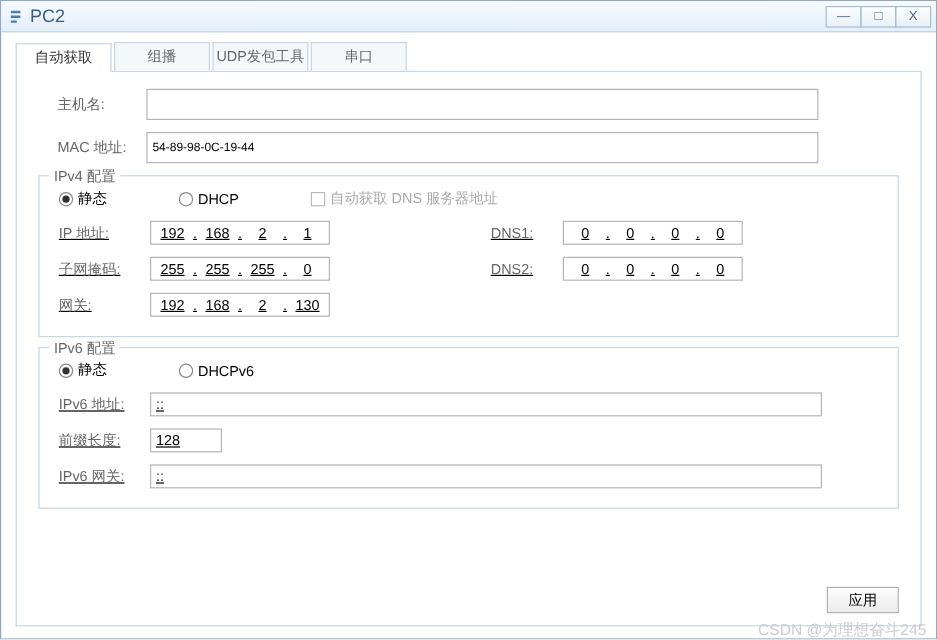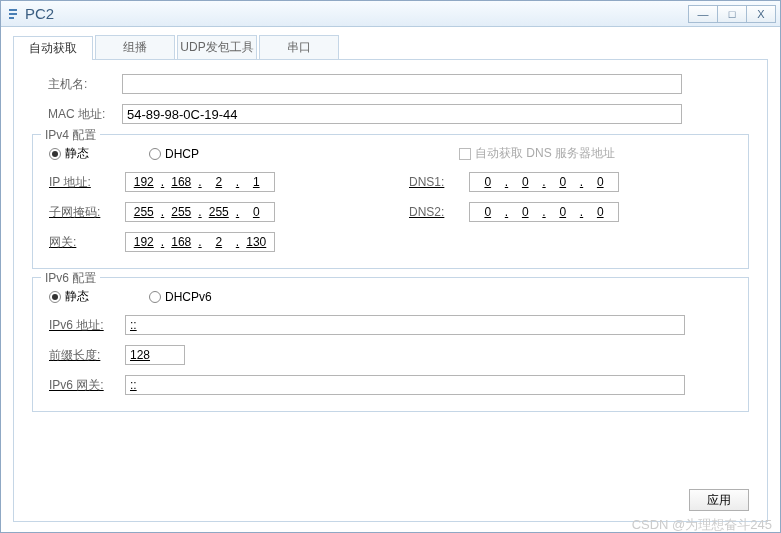--- a/index.html
+++ b/index.html
@@ -10,28 +10,28 @@
 .titlebar .title { color: #3b5e82; font-size: 15px; }
 .winbtns { margin-left: auto; display: flex; gap: 0; }
 .winbtn { width: 30px; height: 18px; border: 1px solid #a6bdd3; background: linear-gradient(#fdfeff,#e8f0f7); display: flex; align-items: center; justify-content: center; cursor: pointer; font-size: 11px; color: #4a6a8a; margin-left: -1px; }
 .content { padding: 8px 12px 8px 12px; }
 .tabs { display: flex; border-bottom: 1px solid #c5d6e6; }
 .tab { width: 80px; height: 24px; border: 1px solid #c5d6e6; border-bottom: none; margin-right: 2px; display: flex; align-items: center; justify-content: center; background: #f4f8fb; cursor: pointer; color: #666; }
 .tab.active { background: #fff; position: relative; top: 1px; color: #333; }
 .panel { border: 1px solid #c5d6e6; border-top: none; padding: 14px 18px 10px 18px; height: 462px; position: relative; }
 .row { display: flex; align-items: center; margin-bottom: 10px; }
 .lbl2 { width: 90px; color: #666; padding-left: 16px; }
-.input-long { width: 560px; height: 20px; border: 1px solid #b5b5b5; padding: 0 4px; font-size: 13px; }
+.input-long { width: 560px; height: 20px; border: 1px solid #b5b5b5; padding: 12px 4px; font-size: 10px; }
 .fieldset { border: 1px solid #c5d6e6; margin-top: 8px; padding: 10px 0 6px 0; position: relative; }
 .legend { position: absolute; top: -8px; left: 8px; background: #fff; padding: 0 4px; color: #666; }
 .radio-row { display: flex; align-items: center; padding-left: 16px; margin-bottom: 10px; }
 .radio { display: flex; align-items: center; margin-right: 60px; cursor: pointer; text-align: center; }
 .radio .dot { width: 12px; height: 12px; border: 1px solid #888; border-radius: 50%; margin-right: 4px; display: flex; align-items: center; justify-content: center; }
 .radio.sel .dot::after { content: ""; width: 6px; height: 6px; background: #333; border-radius: 50%; }
-.checkbox { display: flex; align-items: center; color: #aaa; margin-left: 200px; }
+.checkbox { display: flex; align-items: center; color: #aaa; }
 .checkbox .box { width: 12px; height: 12px; border: 1px solid #bbb; margin-right: 4px; }
 .cols { display: flex; }
 .col { flex: 0 0 360px; }
 .ip-row { display: flex; align-items: center; padding-left: 16px; margin-bottom: 10px; text-decoration: underline; }
 .ip-lbl { width: 76px; color: #666; }
 .dns-lbl { width: 60px; color: #666; }
 .ip-box { width: 150px; height: 20px; border: 1px solid #b5b5b5; display: flex; align-items: center; justify-content: flex-end; padding: 0 2px; background: #fff; }
 .ip-box span { flex: 1; text-align: center; }
 .ip-box .dot { flex: 0 0 6px; text-align: center; }
 .long-txt { width: 560px; height: 20px; border: 1px solid #b5b5b5; padding: 0 4px; display: flex; align-items: center; }

